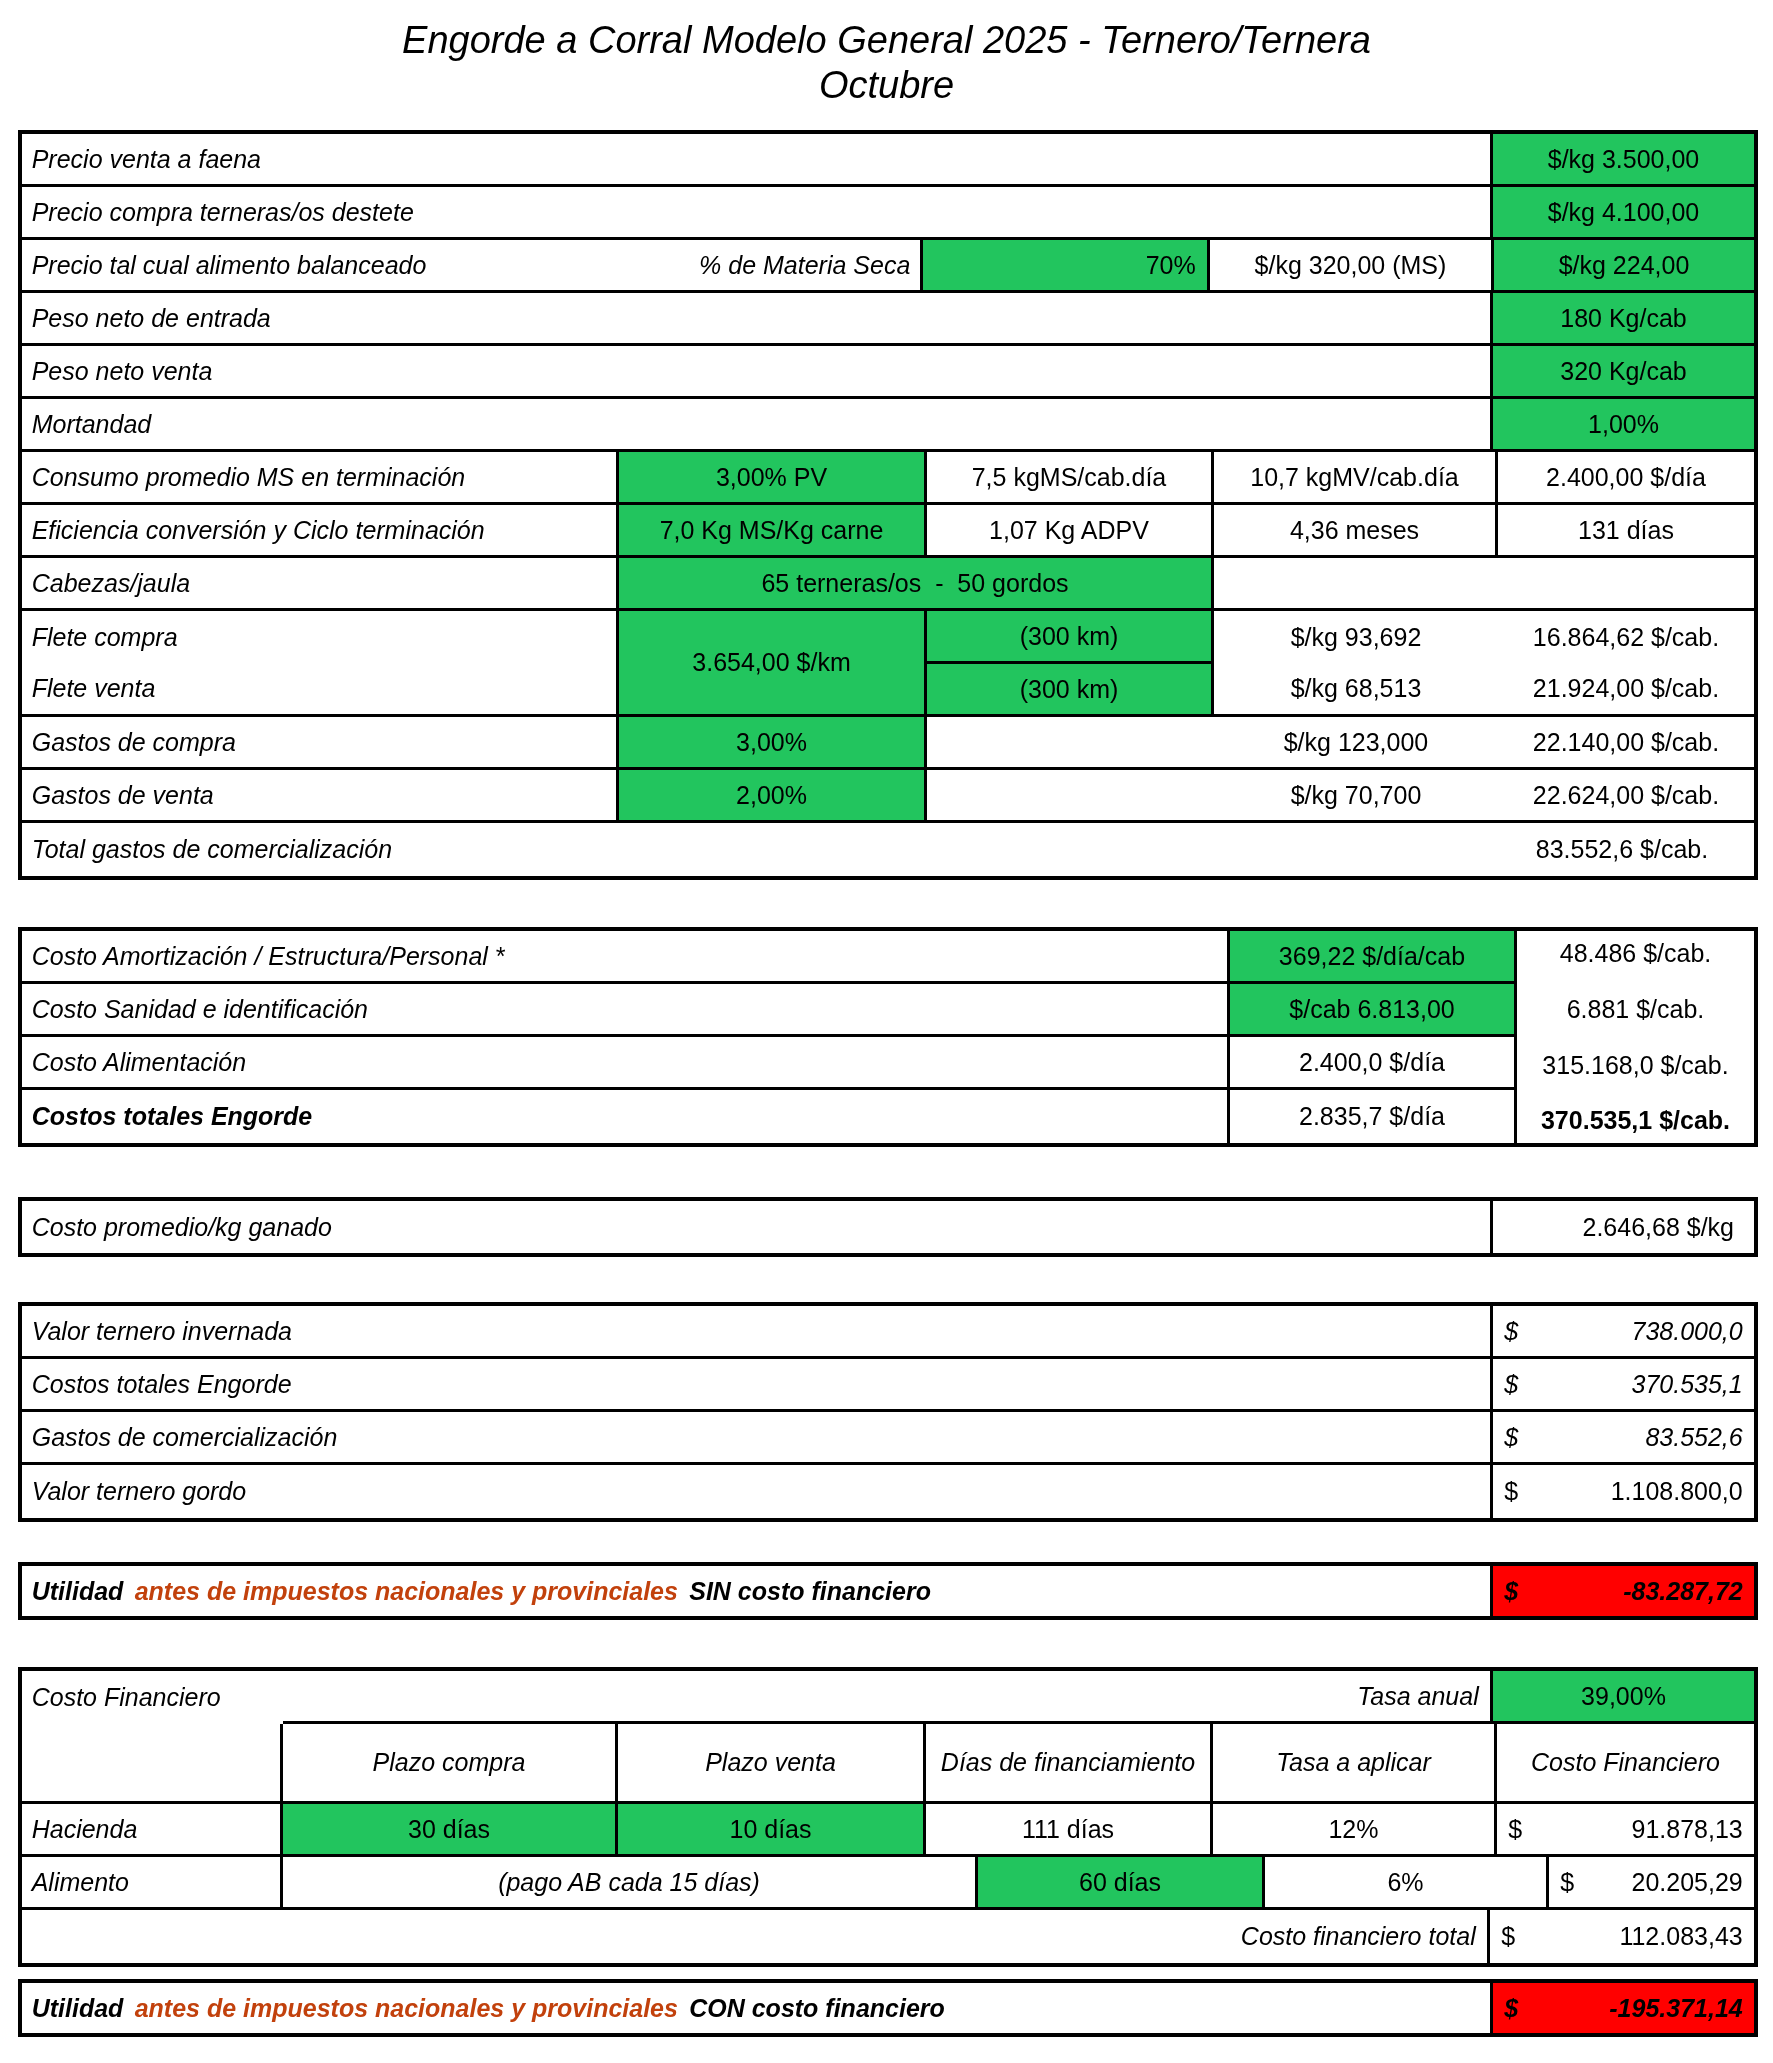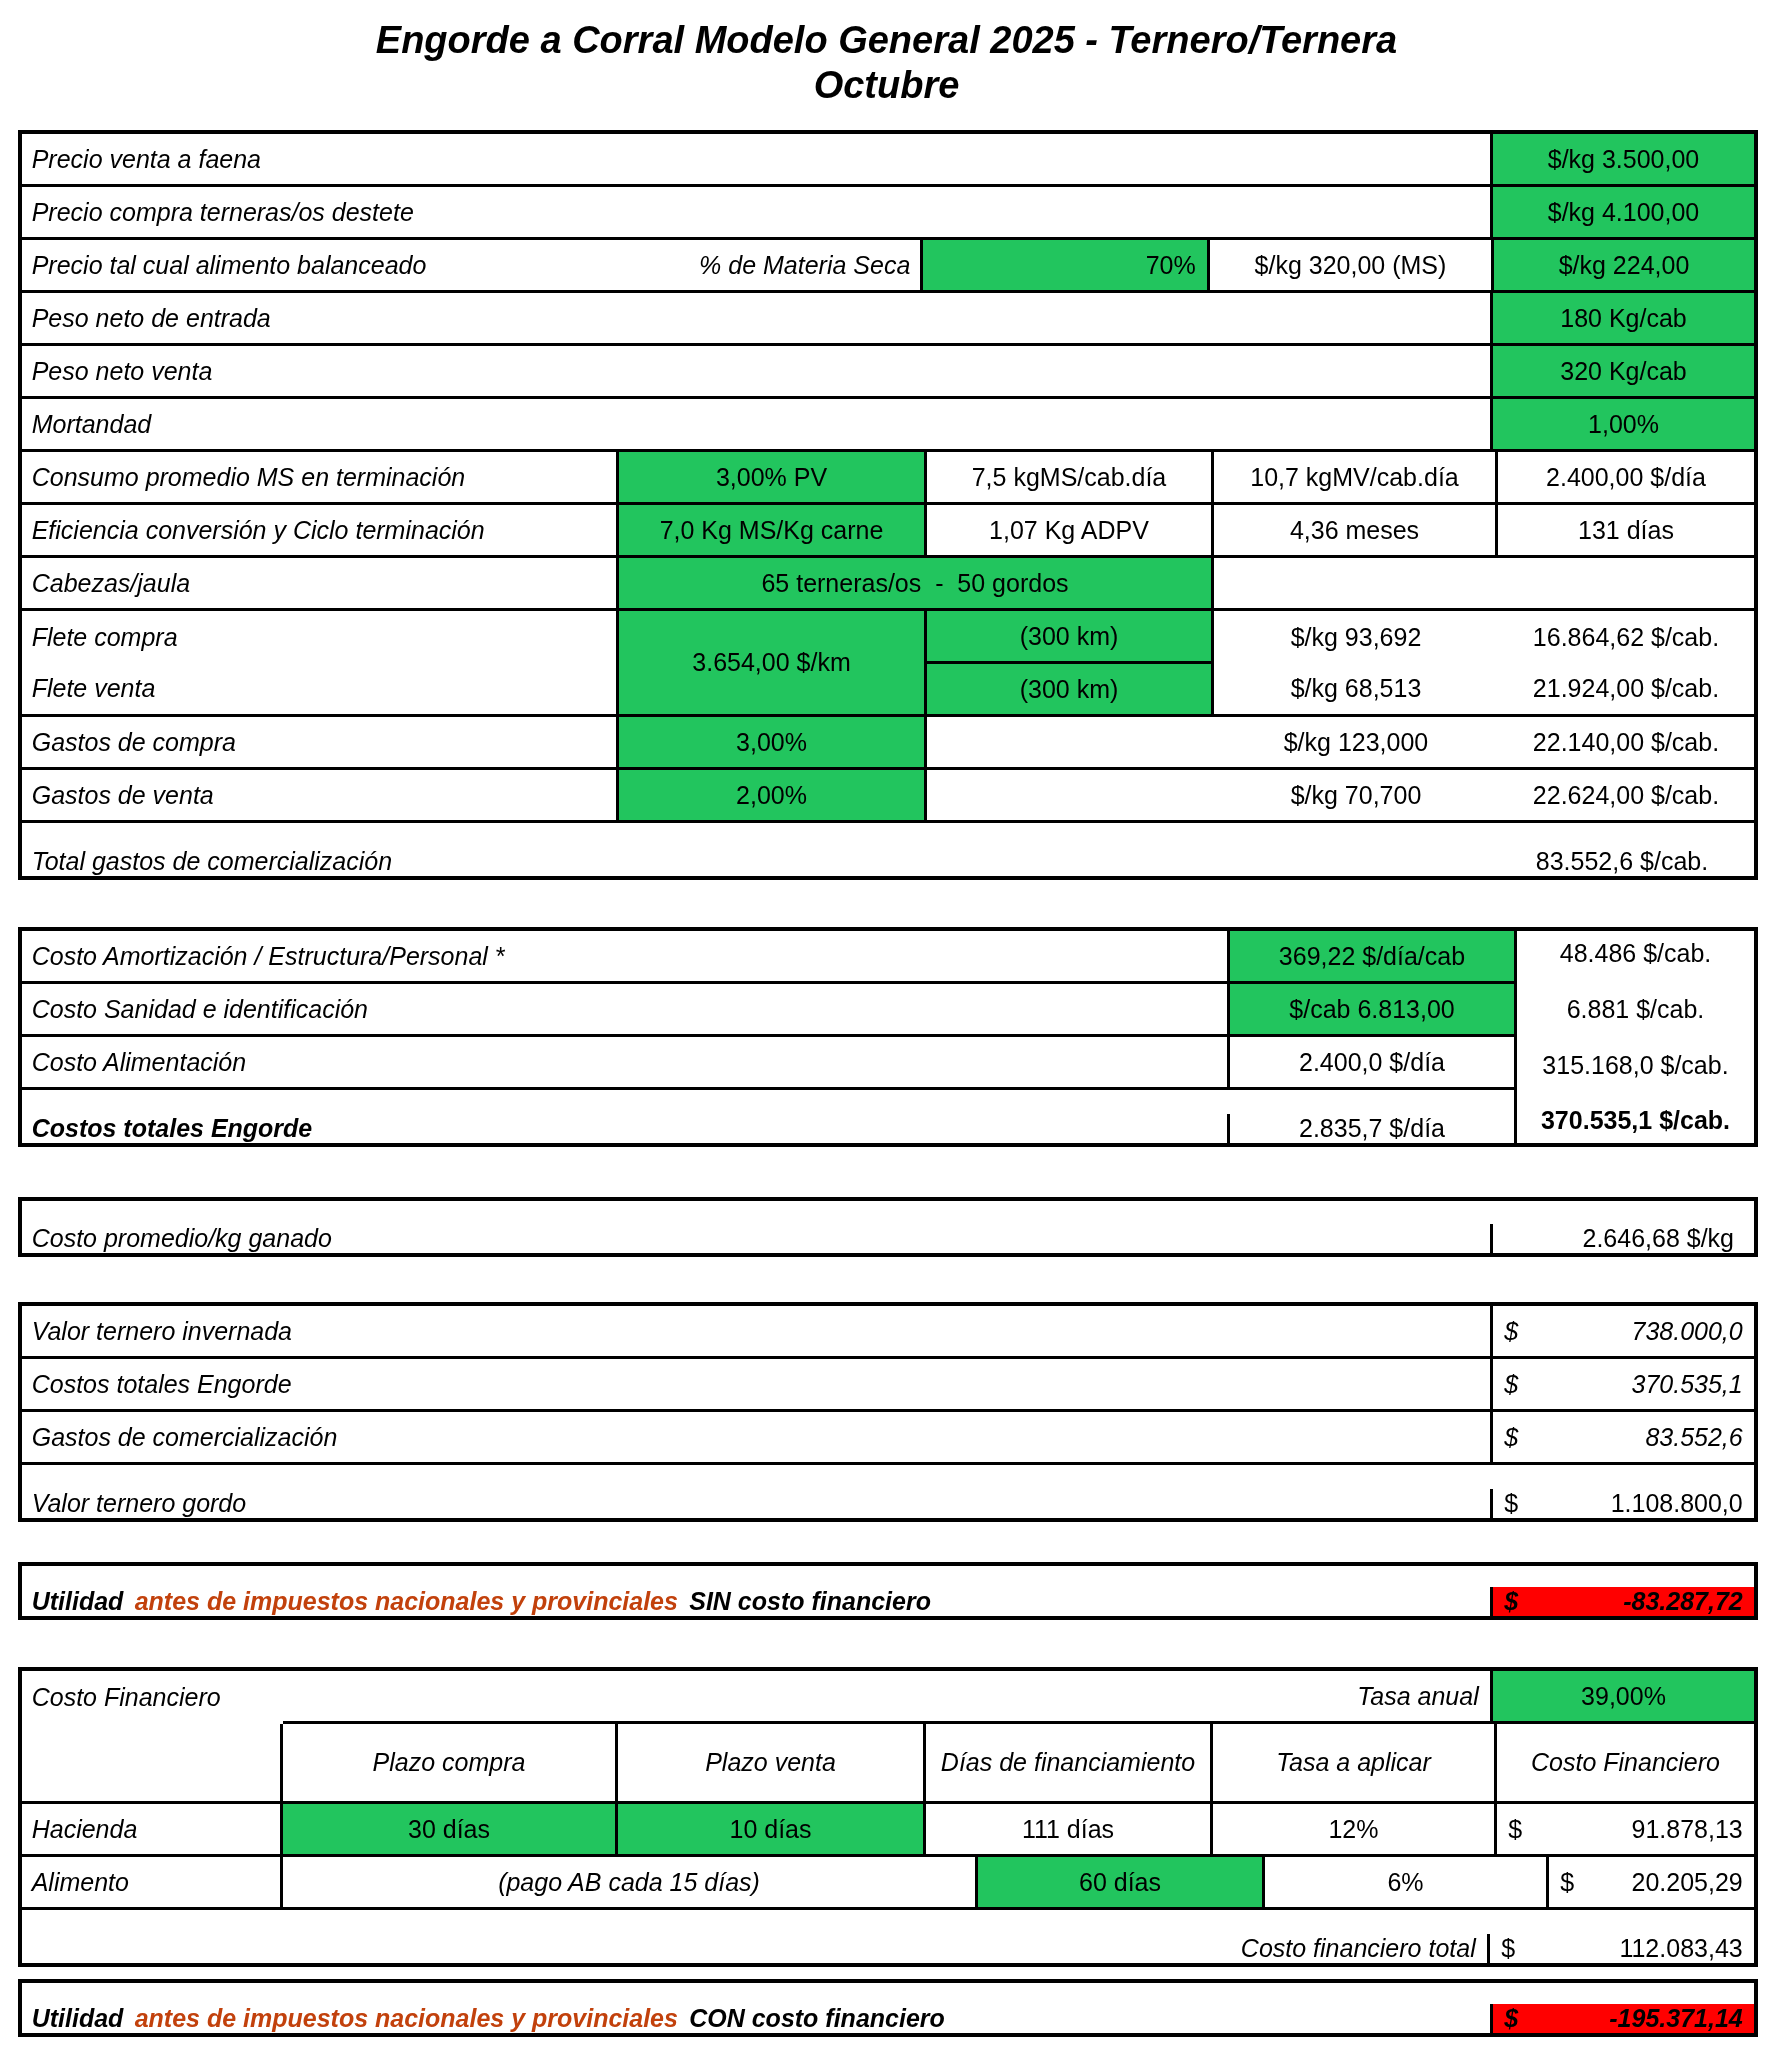--- a/index.html
+++ b/index.html
@@ -1,22 +1,22 @@
 <!DOCTYPE html>
 <html style="font-size:13px"><head>
 <meta charset="utf-8">
 <style>
   html,body{margin:0;padding:0;background:#fff;}
   body{width:1773px;height:2064px;overflow:hidden;
        font-family:"Liberation Sans",sans-serif;color:#000;}
-  .title{width:1773px;text-align:center;font-weight:bold;font-style:italic;
+  .title{width:1773px;text-align:center;font-weight:normal;font-style:italic;
          font-size:38px;line-height:1.18;margin-top:18px;}
   .tbl{margin-left:18px;width:1740px;border:4px solid #000;box-sizing:border-box;background:#fff;}
   .tr{display:flex;align-items:stretch;height:53px;border-bottom:3.2px solid #000;box-sizing:border-box;}
-  .tr:last-child{border-bottom:none;align-items:flex-end;}
+  .tr:last-child{border-bottom:none;}
   .h132{height:106px;}
   .h95{height:80px;}
   .td{box-sizing:border-box;display:flex;align-items:center;justify-content:center;
       font-size:25px;white-space:pre;overflow:hidden;}
   .br{border-right:3.2px solid #000;}
   .bl{border-left:3.2px solid #000;}
   .lab{justify-content:flex-start;padding-left:9.7px;font-style:italic;}
   .ral{justify-content:flex-end;padding-right:11.3px;}
   .i{font-style:italic;}
   .b{font-weight:bold;}

